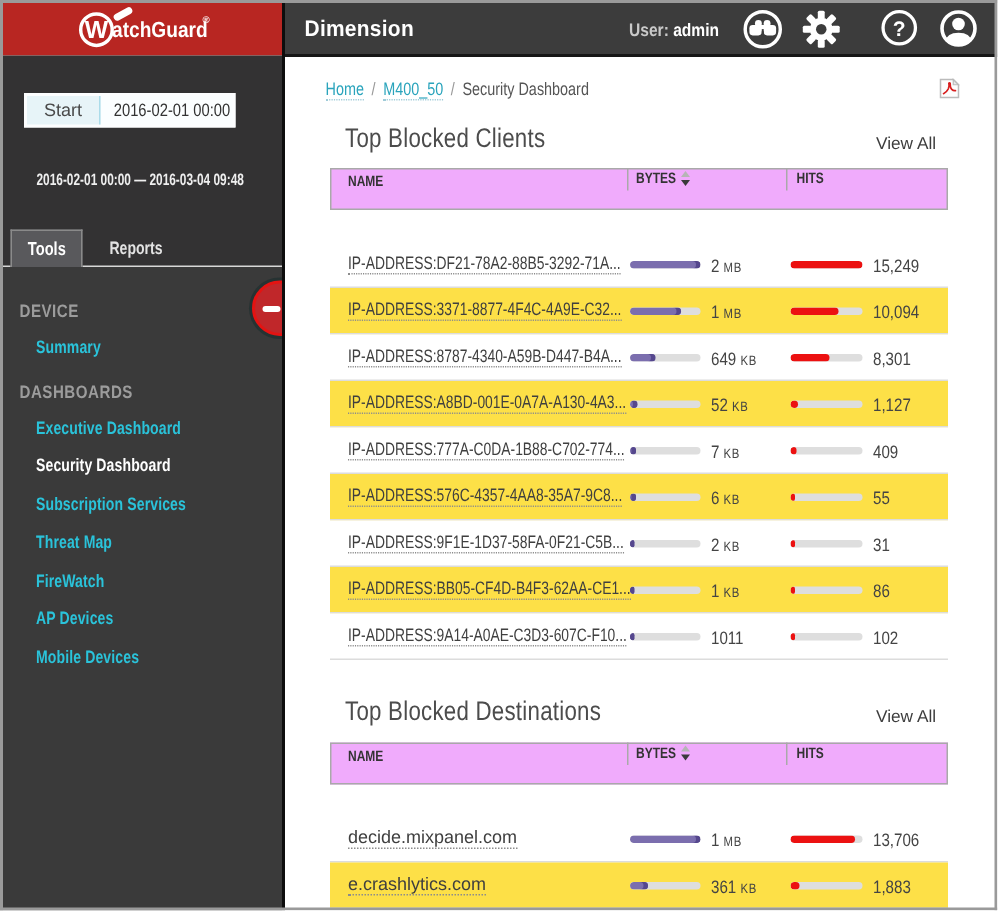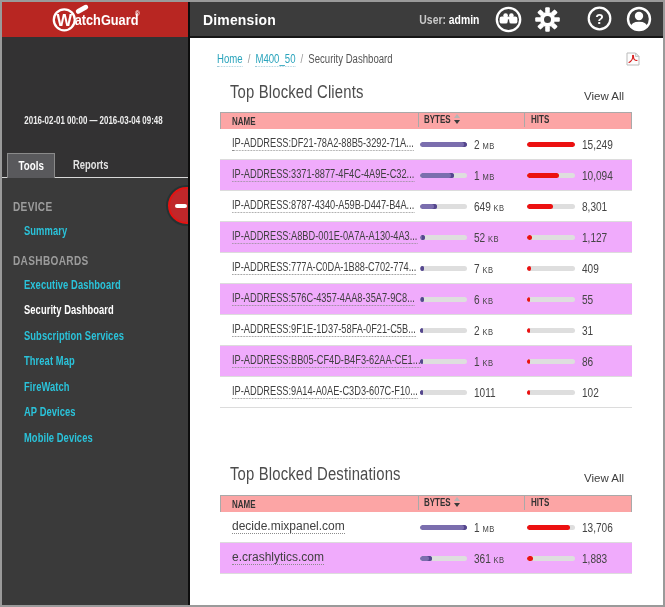--- a/index.html
+++ b/index.html
@@ -31,32 +31,32 @@
   .slink{position:absolute;left:24px;color:#2ac3da;font-weight:bold;font-size:12px;letter-spacing:.1px;white-space:nowrap;transform:scaleX(.78);transform-origin:0 50%;}
   .slink.on{color:#fff;}
   #redcirc{position:absolute;left:168px;top:150px;width:37px;height:37px;border-radius:50%;background:#c0272a;border:2px solid #e41312;box-shadow:0 0 0 2px rgba(25,45,45,.6);}
   #redcirc i{position:absolute;left:5px;top:14.5px;width:12px;height:4px;border-radius:2px;background:#fff;}
   
   #content{position:absolute;left:190px;top:38px;right:0;bottom:0;background:#fff;}
   .crumb{position:absolute;top:14px;font-size:12px;white-space:nowrap;transform:scaleX(.8);transform-origin:0 50%;}
   a.tl{color:#2aa4bc;text-decoration:none;border-bottom:1px dotted #9fcbd8;}
   .h1{position:absolute;left:40px;font-size:18px;color:#4c4c4c;letter-spacing:.2px;white-space:nowrap;transform:scaleX(.825);transform-origin:0 50%;}
   .viewall{position:absolute;font-size:11.5px;color:#3d3d3d;}
-  .thead{position:absolute;left:30px;width:412px;height:28px;background:#fca5a5;border:1px solid #a9a9a9;font-size:11px;font-weight:bold;color:#333;}
+  .thead{position:absolute;left:30px;width:412px;height:28px;background:#f0abfc;border:1px solid #a9a9a9;font-size:11px;font-weight:bold;color:#333;}
   .thead .c1{position:absolute;left:11px;top:2px;}
   .thead .tx{display:inline-block;font-size:10px;transform:scaleX(.8);transform-origin:0 50%;}
   .thead .c2{position:absolute;left:197px;top:-1px;height:15px;border-left:1px solid #a9a9a9;padding-left:5px;line-height:15px;}
   .thead .c3{position:absolute;left:303px;top:-1px;height:15px;border-left:1px solid #a9a9a9;padding-left:6px;line-height:15px;}
   .thead .srt{display:inline-block;position:absolute;width:7px;height:10px;left:35px;top:2px;}
   .thead .srt u{position:absolute;left:0;width:0;height:0;border-left:3.5px solid transparent;border-right:3.5px solid transparent;}
   .thead .srt .up{top:0;border-bottom:4px solid #b5b5b5;}
   .thead .srt .dn{bottom:0;border-top:4px solid #3a3a3a;}
-  .rows{position:absolute;left:30px;width:412px;}
+  .rows{position:absolute;left:30px;width:412px;margin-top:32px;}
   .row{position:relative;width:412px;height:31px;border-bottom:1px solid #dcdcdc;background:#fff;}
-  .row.alt{background:#f0abfc;}
+  .row.alt{background:#fde047;}
   .nm{position:absolute;left:12px;top:8px;font-size:12px;line-height:13px;color:#3f3f3f;border-bottom:1px dotted #8c8c8c;white-space:nowrap;display:inline-block;}
   .sx77{transform:scaleX(.77);transform-origin:0 0;}
   .tr{position:absolute;top:13px;width:47px;height:5px;border-radius:3px;background:#dedede;overflow:hidden;}
   .tr.b{left:200px;}
   .tr.h{left:307px;width:48px;}
   .tr i{position:absolute;left:0;top:0;bottom:0;border-radius:3px;}
   .tr i.p{background:#7b6eae;box-shadow:inset -3px 0 0 #55478d;}
   .tr i.r{background:#ec1111;}
   .bv{position:absolute;left:254px;top:9px;font-size:12px;color:#444;white-space:nowrap;transform:scaleX(.84);transform-origin:0 50%;}
   .bv em{font-style:normal;font-size:9px;letter-spacing:.5px;}
@@ -121,20 +121,24 @@
     <svg width="26" height="26" viewBox="0 0 26 26">
       <circle cx="13" cy="13" r="11" fill="none" stroke="#fff" stroke-width="2.4"></circle>
       <circle cx="13" cy="10" r="4.2" fill="#fff"></circle>
       <path d="M4.5 21.5 Q5 15.8 13 15.8 Q21 15.8 21.5 21.5 Q17.5 24.5 13 24.5 Q8.5 24.5 4.5 21.5 Z" fill="#fff"></path>
     </svg>
   </div>
 
   <div id="sidebar">
     <div id="sidelow"></div>
     <div id="tabline"></div>
+    <div class="datebox" style="top:25px;">
+        <span class="lbl">Start</span>
+        <span class="val">2016-02-01 00:00</span>
+      </div>
     <div id="datesum">2016-02-01 00:00 — 2016-03-04 09:48</div>
     <div id="tabtools"><span>Tools</span></div>
     <div id="tabreports"><span>Reports</span></div>
     <div class="slabel" style="top:163px;">DEVICE</div>
     <div class="slink" style="top:187px;">Summary</div>
     <div class="slabel" style="top:217px;">DASHBOARDS</div>
     <div class="slink" style="top:241px;">Executive Dashboard</div>
     <div class="slink on" style="top:266px;">Security Dashboard</div>
     <div class="slink" style="top:292px;">Subscription Services</div>
     <div class="slink" style="top:317px;">Threat Map</div>

